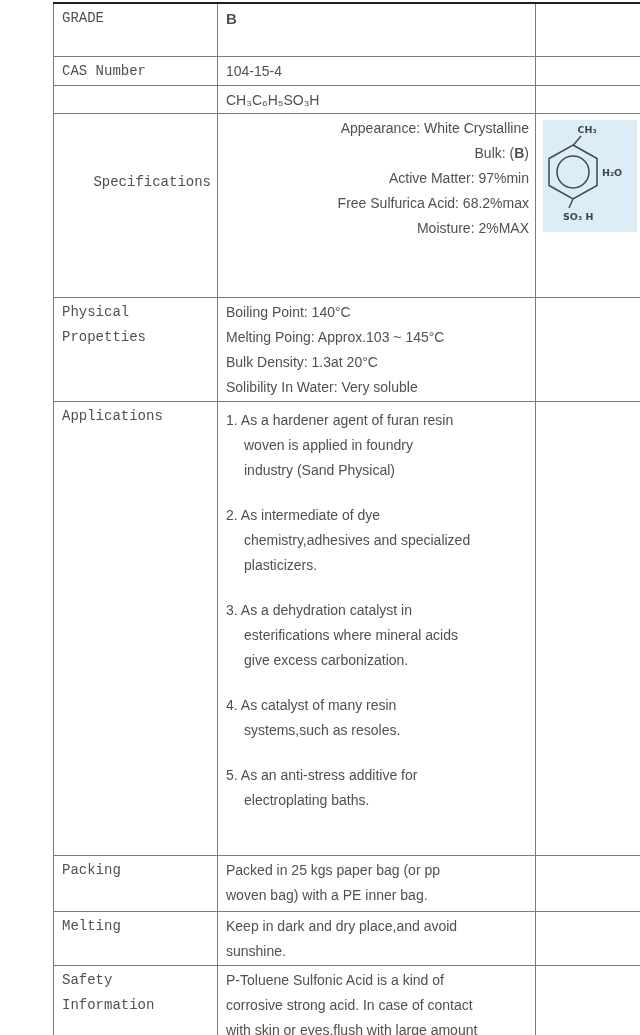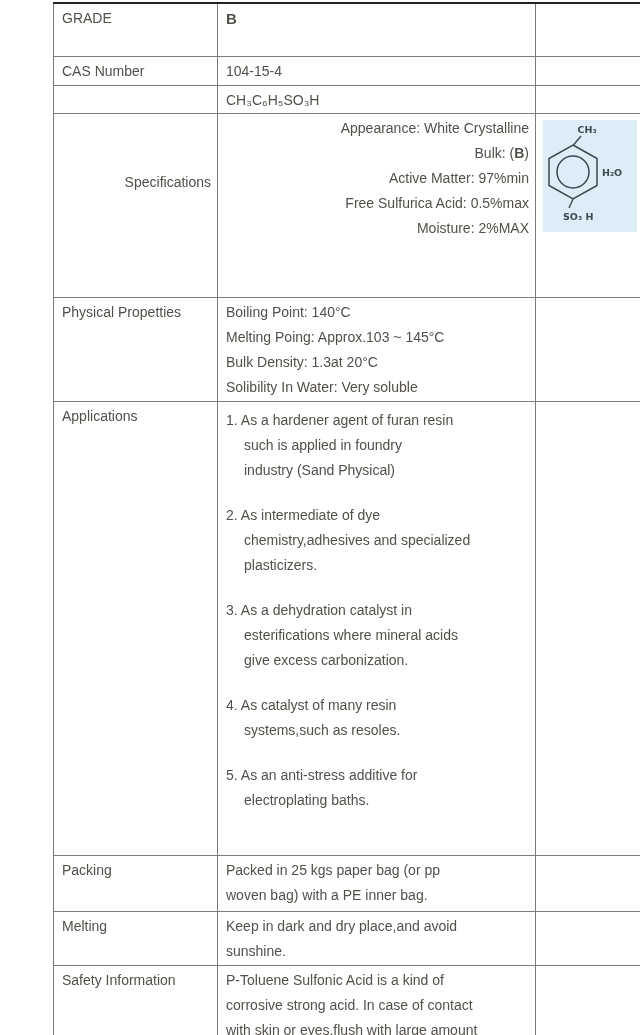--- a/index.html
+++ b/index.html
@@ -32,21 +32,21 @@
     padding:2px 6px 0 8px;
     line-height:25px;
     overflow:hidden;
   }
   table.spec tr td:last-child{border-right:none;}
   table.spec tr:first-child td{border-top:2px solid var(--topborder);}
   table.spec tr:last-child td{border-bottom:2px solid #5a5a5a;}
   col.c1{width:164px;}
   col.c2{width:318px;}
   col.c3{width:107px;}
-  td.lbl{padding-top:4px;}
+  td.lbl{padding-top:4px;font-family:Liberation Mono, monospace;}
   tr.r1 td{height:50px;}
   tr.r2 td{height:26px;}
   tr.r3 td{height:25px;}
   tr.r4 td{height:127px;text-align:right;}
   tr.r5 td{height:101px;}
   tr.r6 td{height:447px;}
   tr.r7 td{height:53px;}
   tr.r8 td{height:51px;}
   tr.r9 td{height:126px;}
   .grade-val{padding-top:14px;font-weight:bold;font-size:15px;}
@@ -88,21 +88,21 @@
       <td>CH₃C₆H₅SO₃H</td>
       <td></td>
     </tr>
 
     <tr class="r4">
       <td class="lbl" style="padding-top:56px;">Specifications</td>
       <td>
         <div>Appearance: White Crystalline</div>
         <div><span>Bulk: (</span><span class="bold">B</span><span>)</span></div>
         <div>Active Matter: 97%min</div>
-        <div>Free Sulfurica Acid: 0.5%max</div>
+        <div>Free Sulfurica Acid: 68.2%max</div>
         <div>Moisture: 2%MAX</div>
       </td>
       <td class="img-cell">
         <svg class="structure" viewBox="0 0 94 112">
           <rect x="0" y="0" width="94" height="112" fill="#dcedf7"></rect>
           <text x="44" y="13" font-size="9.5" font-weight="bold" text-anchor="middle" fill="#3f474e" font-family="DejaVu Sans, sans-serif">CH₃</text>
           <line x1="38" y1="16" x2="30.5" y2="25" stroke="#3f474e" stroke-width="1.4"></line>
           <polygon points="30,25 54,38.5 54,65.5 30,79 6,65.5 6,38.5" fill="none" stroke="#3f474e" stroke-width="1.5"></polygon>
           <circle cx="30" cy="52" r="16" fill="none" stroke="#3f474e" stroke-width="1.5"></circle>
           <text x="59" y="56" font-size="9.5" font-weight="bold" fill="#3f474e" font-family="DejaVu Sans, sans-serif">H₂O</text>
@@ -121,21 +121,21 @@
         <div>Solibility In Water: Very soluble</div>
       </td>
       <td></td>
     </tr>
 
     <tr class="r6">
       <td class="lbl">Applications</td>
       <td style="padding-top:6px;">
         <div class="app-item">
           <div>1. As a hardener agent of furan resin</div>
-          <div class="cont">such is applied in foundry</div>
+          <div class="cont">woven is applied in foundry</div>
           <div class="cont">industry (Sand Physical)</div>
         </div>
         <div class="app-item">
           <div>2. As intermediate of dye</div>
           <div class="cont">chemistry,adhesives and specialized</div>
           <div class="cont">plasticizers.</div>
         </div>
         <div class="app-item">
           <div>3. As a dehydration catalyst in</div>
           <div class="cont">esterifications where mineral acids</div>

